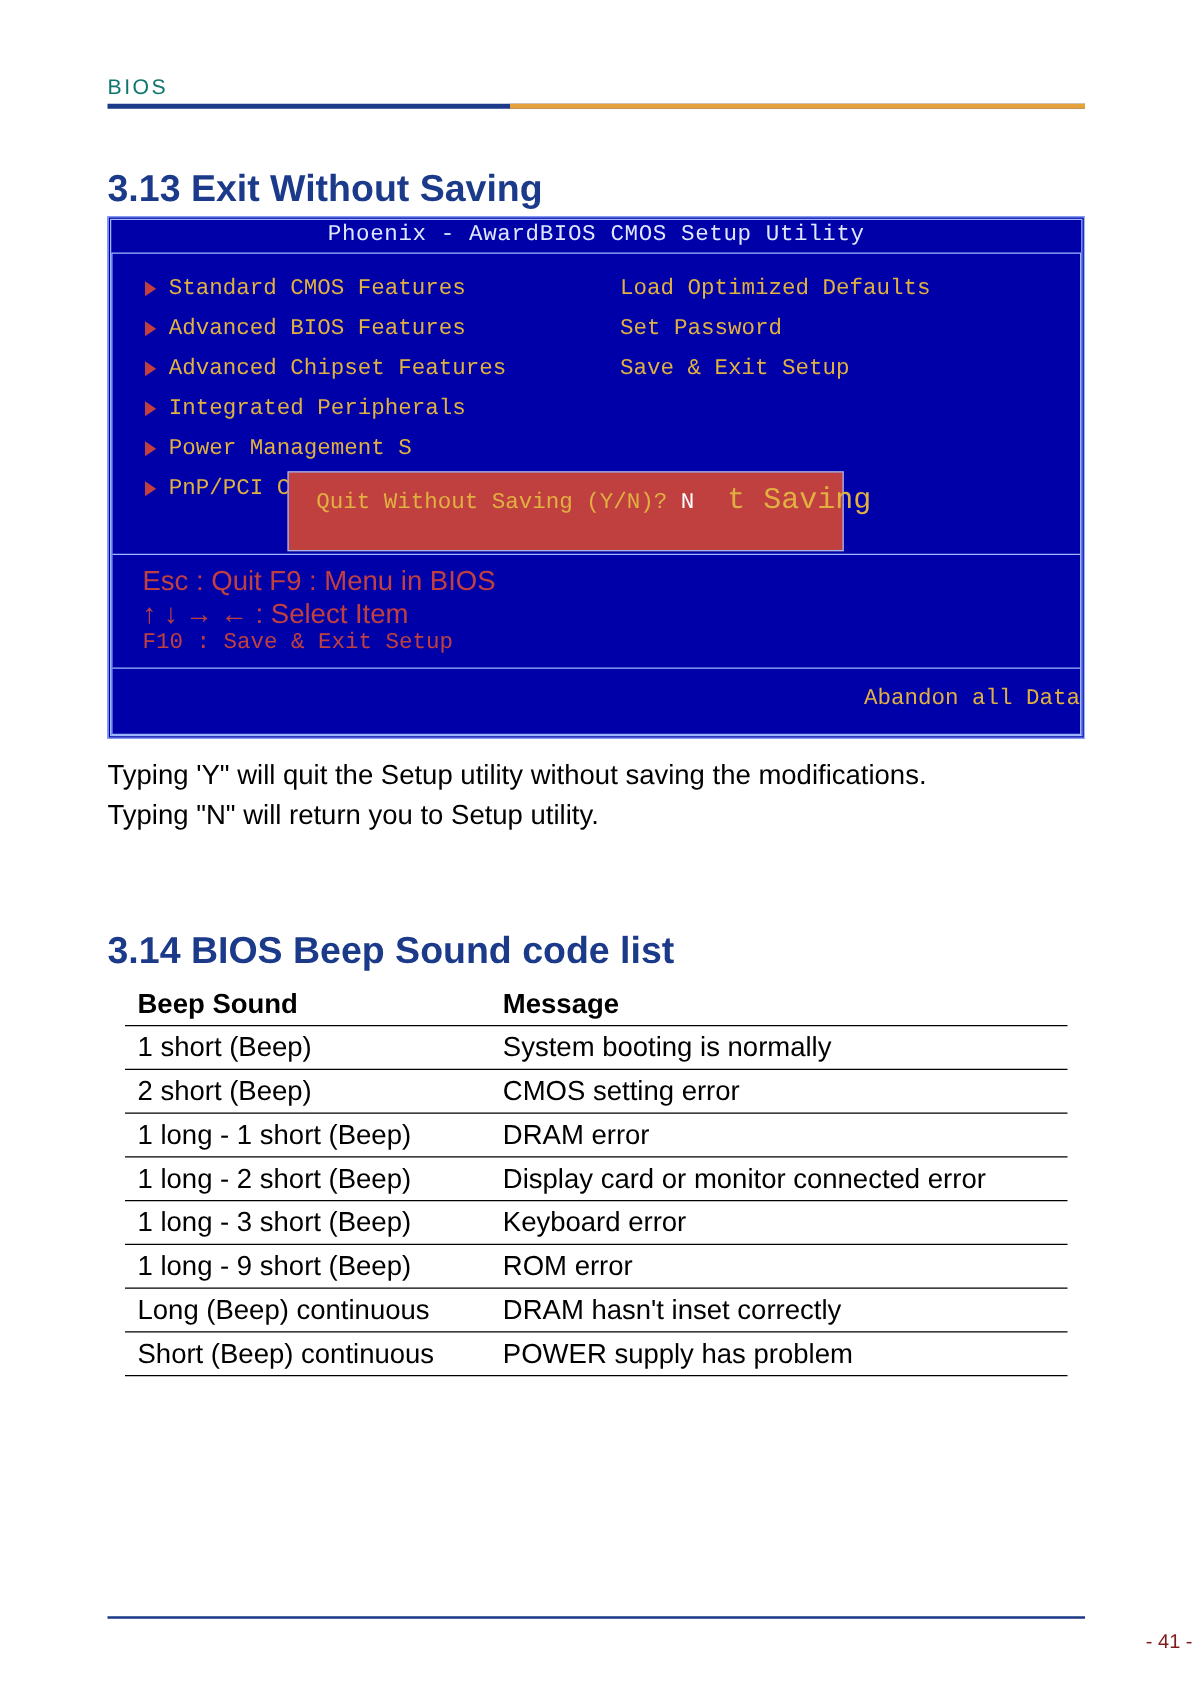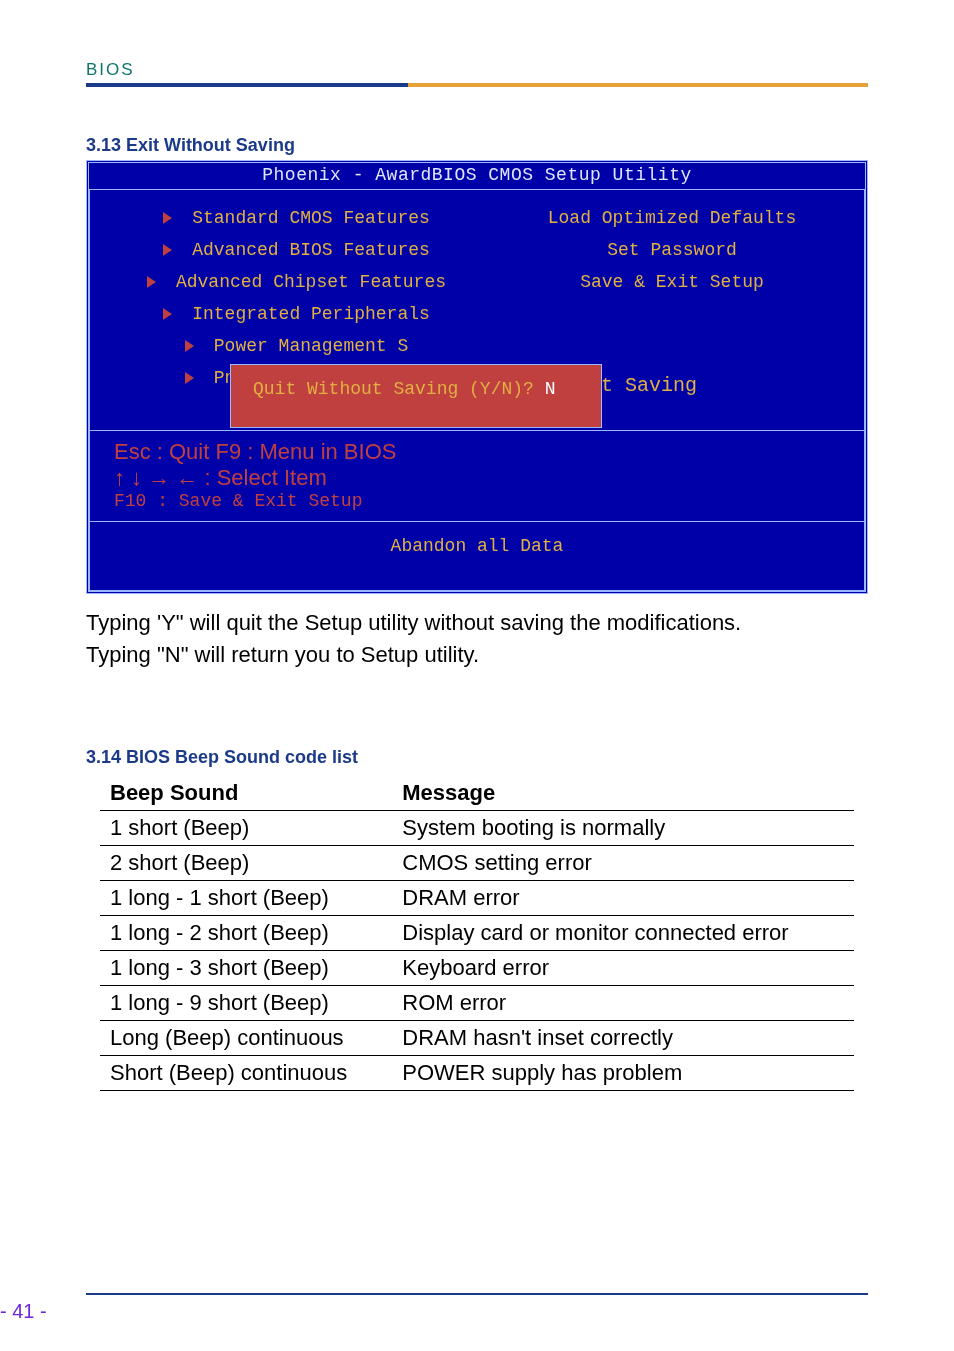--- a/index.html
+++ b/index.html
@@ -2,46 +2,46 @@
 <html><head>
 <meta charset="utf-8">
 <style>
   * { box-sizing: border-box; margin: 0; padding: 0; }
   html, body { width: 954px; height: 1351px; background: #fff; font-family: Arial, Helvetica, sans-serif; }
   .page { width: 954px; height: 1351px; padding: 60px 86px 40px 86px; position: relative; }
   .header-label { font-family: Arial, sans-serif; font-size: 17px; letter-spacing: 2px; color: #0f766e; margin-bottom: 3px; }
   .header-rule { height: 4px; background: #1b3a8a; width: 100%; position: relative; }
   .header-rule::after { content:""; position:absolute; right:0; top:0; height:4px; width:460px; background:#e7a13a; }
   .blank-top { height: 40px; }
-  .h-section { color: #1b3a8a; font-size: 18px; font-weight: bold; font-family: Arial, sans-serif; margin: 8px 0 4px 0; }
+  .h-section { color: #1b3a8a; font-size: 30px; font-weight: bold; font-family: Arial, sans-serif; margin: 8px 0 4px 0; }
   .bios-outer { width: 100%; border: 3px double #9bb7ff; background: #0000a8; }
   .bios-title { text-align: center; color: #dfe6ff; font-family: "Courier New", monospace; font-size: 18px; padding: 2px 0 4px 0; letter-spacing: 0.5px; }
   .bios-panel { background:#0000a8; border: 1px solid #9bb7ff; margin: 0 0 0 0; }
   .bios-main { display: flex; padding: 12px 26px 6px 26px; position: relative; }
   .bios-col { flex:1; }
-  .bios-item { display:flex; align-items:center; gap:20px; color:#e0b040; font-family:"Courier New", monospace; font-size:18px; padding: 6px 0; justify-content: center; }
+  .bios-item { display:flex; align-items:center; gap:10px; color:#e0b040; font-family:"Courier New", monospace; font-size:18px; padding: 6px 0; }
   .bios-item.plain { color:#e0b040; }
   .arrow-right { display:inline-block; width:0; height:0; border-top:6px solid transparent; border-bottom:6px solid transparent; border-left:9px solid #c04040; }
-  .dialog { position:absolute; top: 174px; left: 140px; width: 372px; background:#c04040; color:#e0b040; font-family:"Courier New", monospace; font-size:18px; padding: 14px 22px 28px 22px; border:1px solid #9bb7ff; }
+  .dialog { position:absolute; top: 174px; left: 140px; width: 445px; background:#c04040; color:#e0b040; font-family:"Courier New", monospace; font-size:18px; padding: 14px 22px 28px 22px; border:1px solid #9bb7ff; }
   .dialog .ans { color:#ffffff; }
-  .t-saving { position:absolute; right:167px; top:184px; color:#e0b040; font-family:"Courier New", monospace; font-size:20px; }
+  .t-saving { position:absolute; right:167px; top:184px; color:#e0b040; font-family:"Courier New", monospace; font-size:24px; }
   .bios-divider { height:1px; background:#9bb7ff; margin: 0; }
   .bios-keys { padding: 8px 24px 0 24px; color:#c04040; font-family:Liberation Sans, sans-serif; font-size:22px; display:flex;flex-direction:column; }
   .bios-keys .left { flex:1.1; }
   .bios-keys .right { flex:1; color:#c04040; }
   .bios-keys-2 { padding: 0 8px 10px 24px; color:#c04040; font-family:"Courier New", monospace; font-size:18px; }
-  .bios-footer { text-align:center; color:#e0b040; font-family:"Courier New", monospace; font-size:18px; padding: 14px 0 34px 0; }
+  .bios-footer { text-align:right; color:#e0b040; font-family:"Courier New", monospace; font-size:18px; padding: 14px 0 18px 0; }
   .body-text { font-size: 22px; font-family: Arial, sans-serif; color:#000; margin-top: 14px; line-height: 1.35; }
   .beep-table-wrap { padding: 0 14px; margin-top: 8px; }
   table.beep { width: 100%; border-collapse: collapse; font-family: Arial, sans-serif; font-size: 22px; }
   table.beep th { text-align: left; font-weight: bold; padding: 4px 10px 4px 10px; }
   table.beep td { padding: 4px 10px; border-top: 1px solid #000; }
   table.beep tr:last-child td { border-bottom: 1px solid #000; }
   .footer-rule { position:absolute; left:86px; right:86px; bottom: 56px; height:2px; background:#1b3a8a; }
-  .page-num { position:absolute; left:0; right:0; bottom: 28px; text-align:left; font-size:20px; color:#6d28d9; }
+  .page-num { position:absolute; left:0; right:0; bottom: 28px; text-align:right; font-size:16px; color:#7f1d1d; }
 </style>
 </head>
 <body>
 
 <div class="page">
 
   <div class="header-label">BIOS</div>
   <div class="header-rule"></div>
 
   <div class="blank-top"></div>

